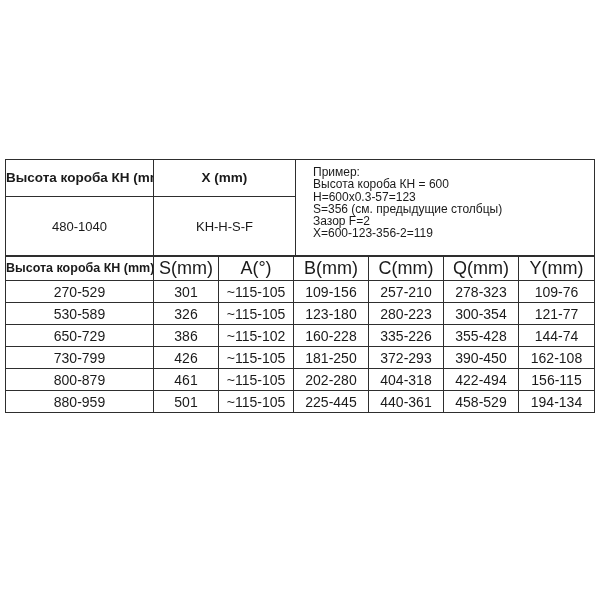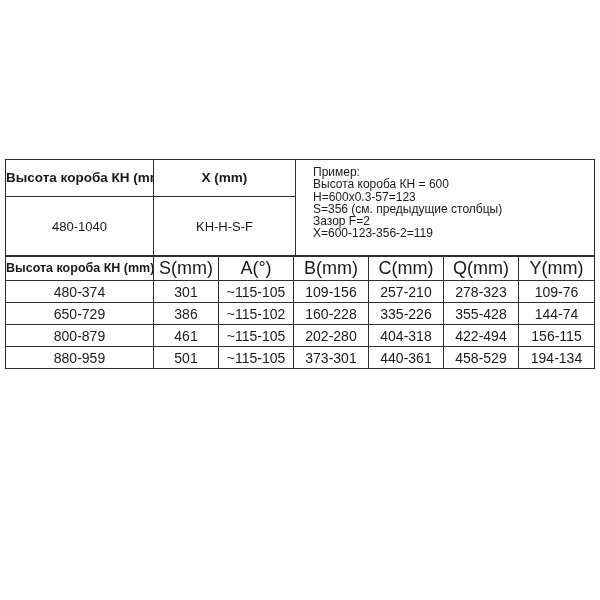--- a/index.html
+++ b/index.html
@@ -114,51 +114,69 @@
       <tr>
         <th class="hdr-kh">Высота короба КН (mm)</th>
         <th class="hdr">S(mm)</th>
         <th class="hdr">A(°)</th>
         <th class="hdr">B(mm)</th>
         <th class="hdr">C(mm)</th>
         <th class="hdr">Q(mm)</th>
         <th class="hdr">Y(mm)</th>
       </tr>
       <tr>
-        <td>480-374</td>
+        <td>270-529</td>
         <td>301</td>
         <td>~115-105</td>
         <td>109-156</td>
         <td>257-210</td>
         <td>278-323</td>
         <td>109-76</td>
+      </tr>
+      <tr>
+        <td>530-589</td>
+        <td>326</td>
+        <td>~115-105</td>
+        <td>123-180</td>
+        <td>280-223</td>
+        <td>300-354</td>
+        <td>121-77</td>
       </tr>
       <tr>
         <td>650-729</td>
         <td>386</td>
         <td>~115-102</td>
         <td>160-228</td>
         <td>335-226</td>
         <td>355-428</td>
         <td>144-74</td>
+      </tr>
+      <tr>
+        <td>730-799</td>
+        <td>426</td>
+        <td>~115-105</td>
+        <td>181-250</td>
+        <td>372-293</td>
+        <td>390-450</td>
+        <td>162-108</td>
       </tr>
       <tr>
         <td>800-879</td>
         <td>461</td>
         <td>~115-105</td>
         <td>202-280</td>
         <td>404-318</td>
         <td>422-494</td>
         <td>156-115</td>
       </tr>
       <tr>
         <td>880-959</td>
         <td>501</td>
         <td>~115-105</td>
-        <td>373-301</td>
+        <td>225-445</td>
         <td>440-361</td>
         <td>458-529</td>
         <td>194-134</td>
       </tr>
     </tbody>
   </table>
 
 </div>
 
 </body></html>

